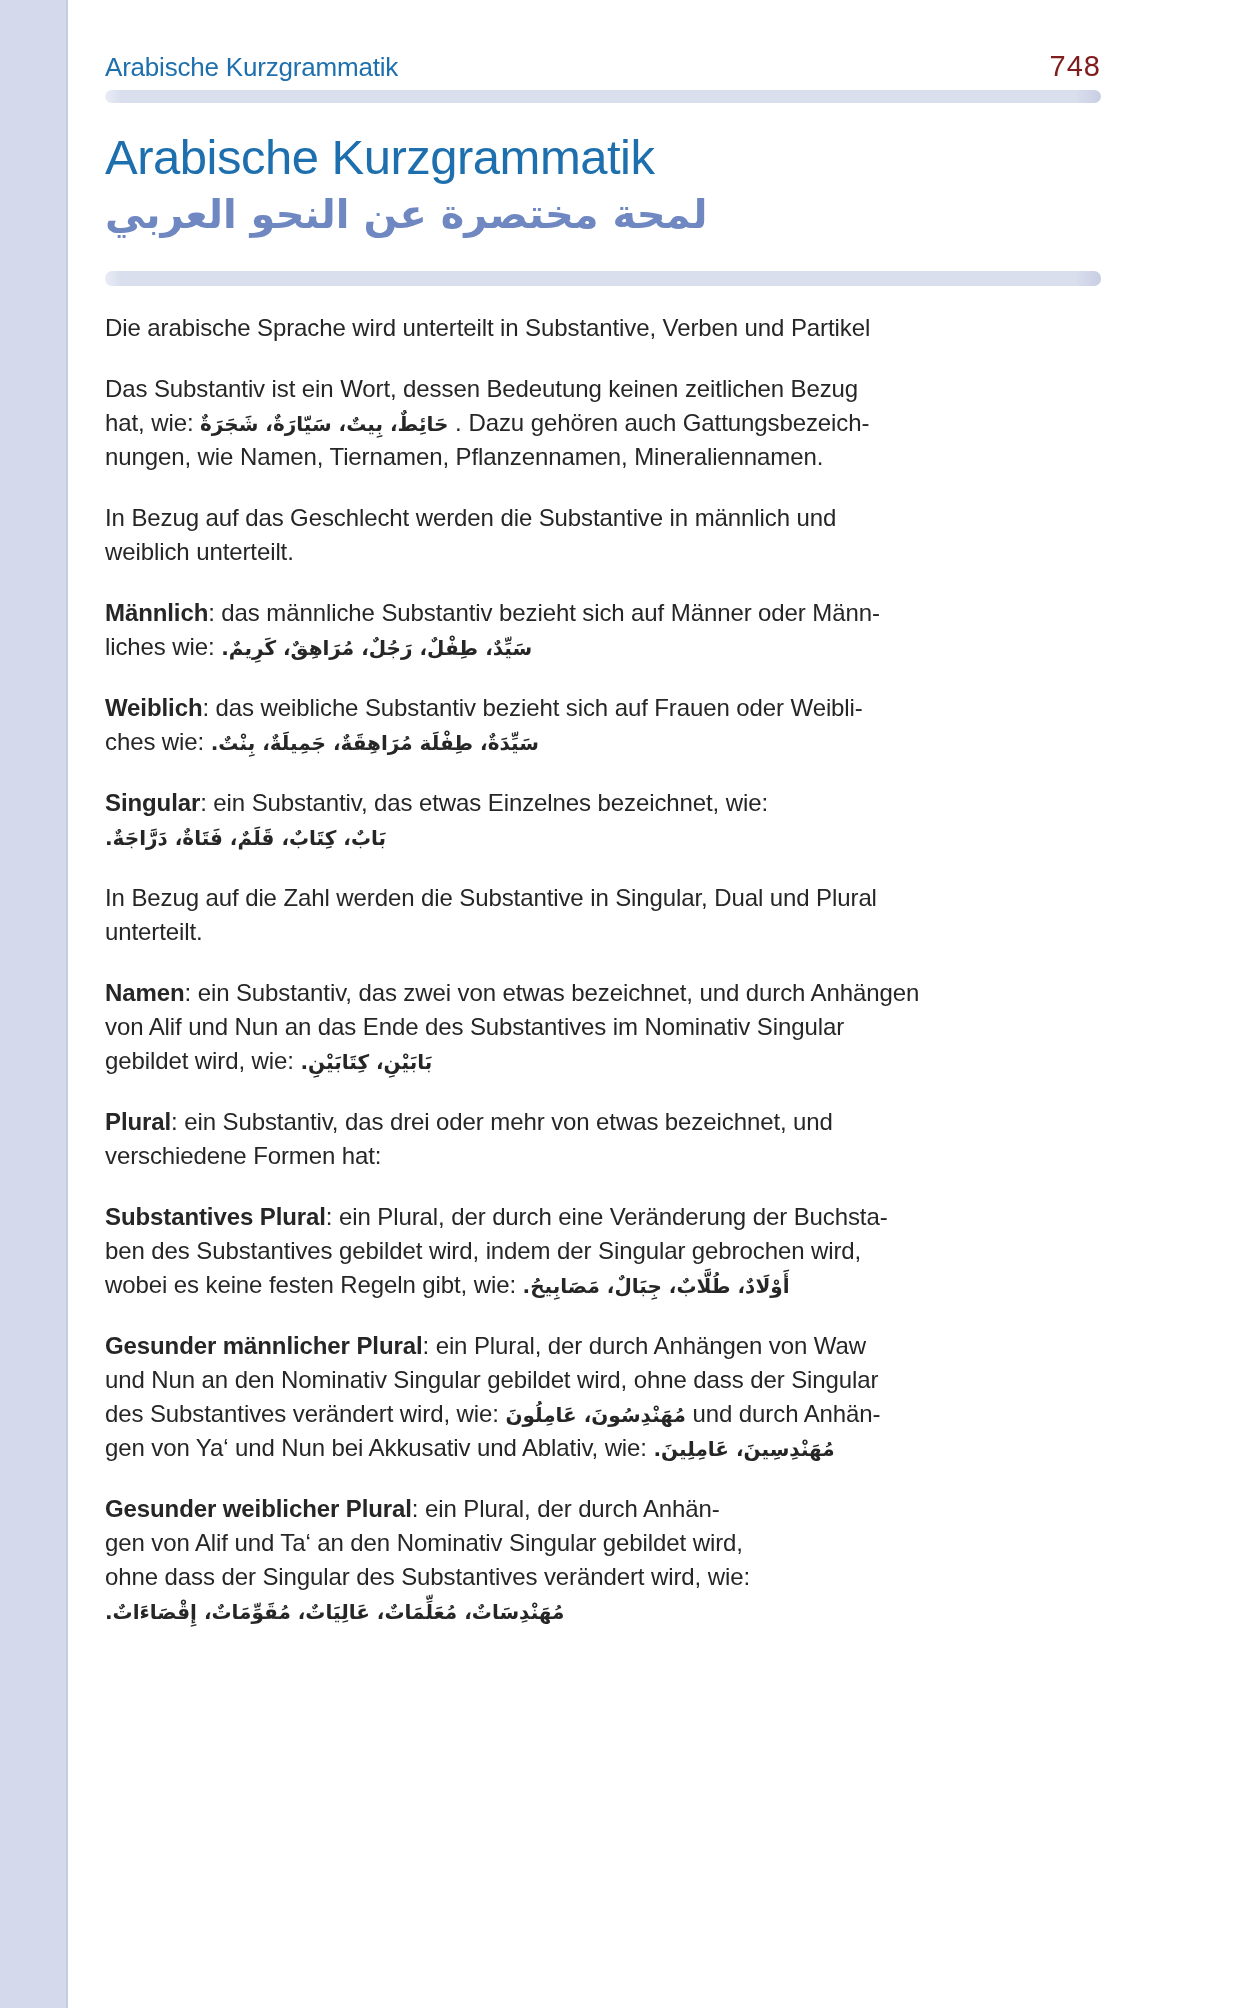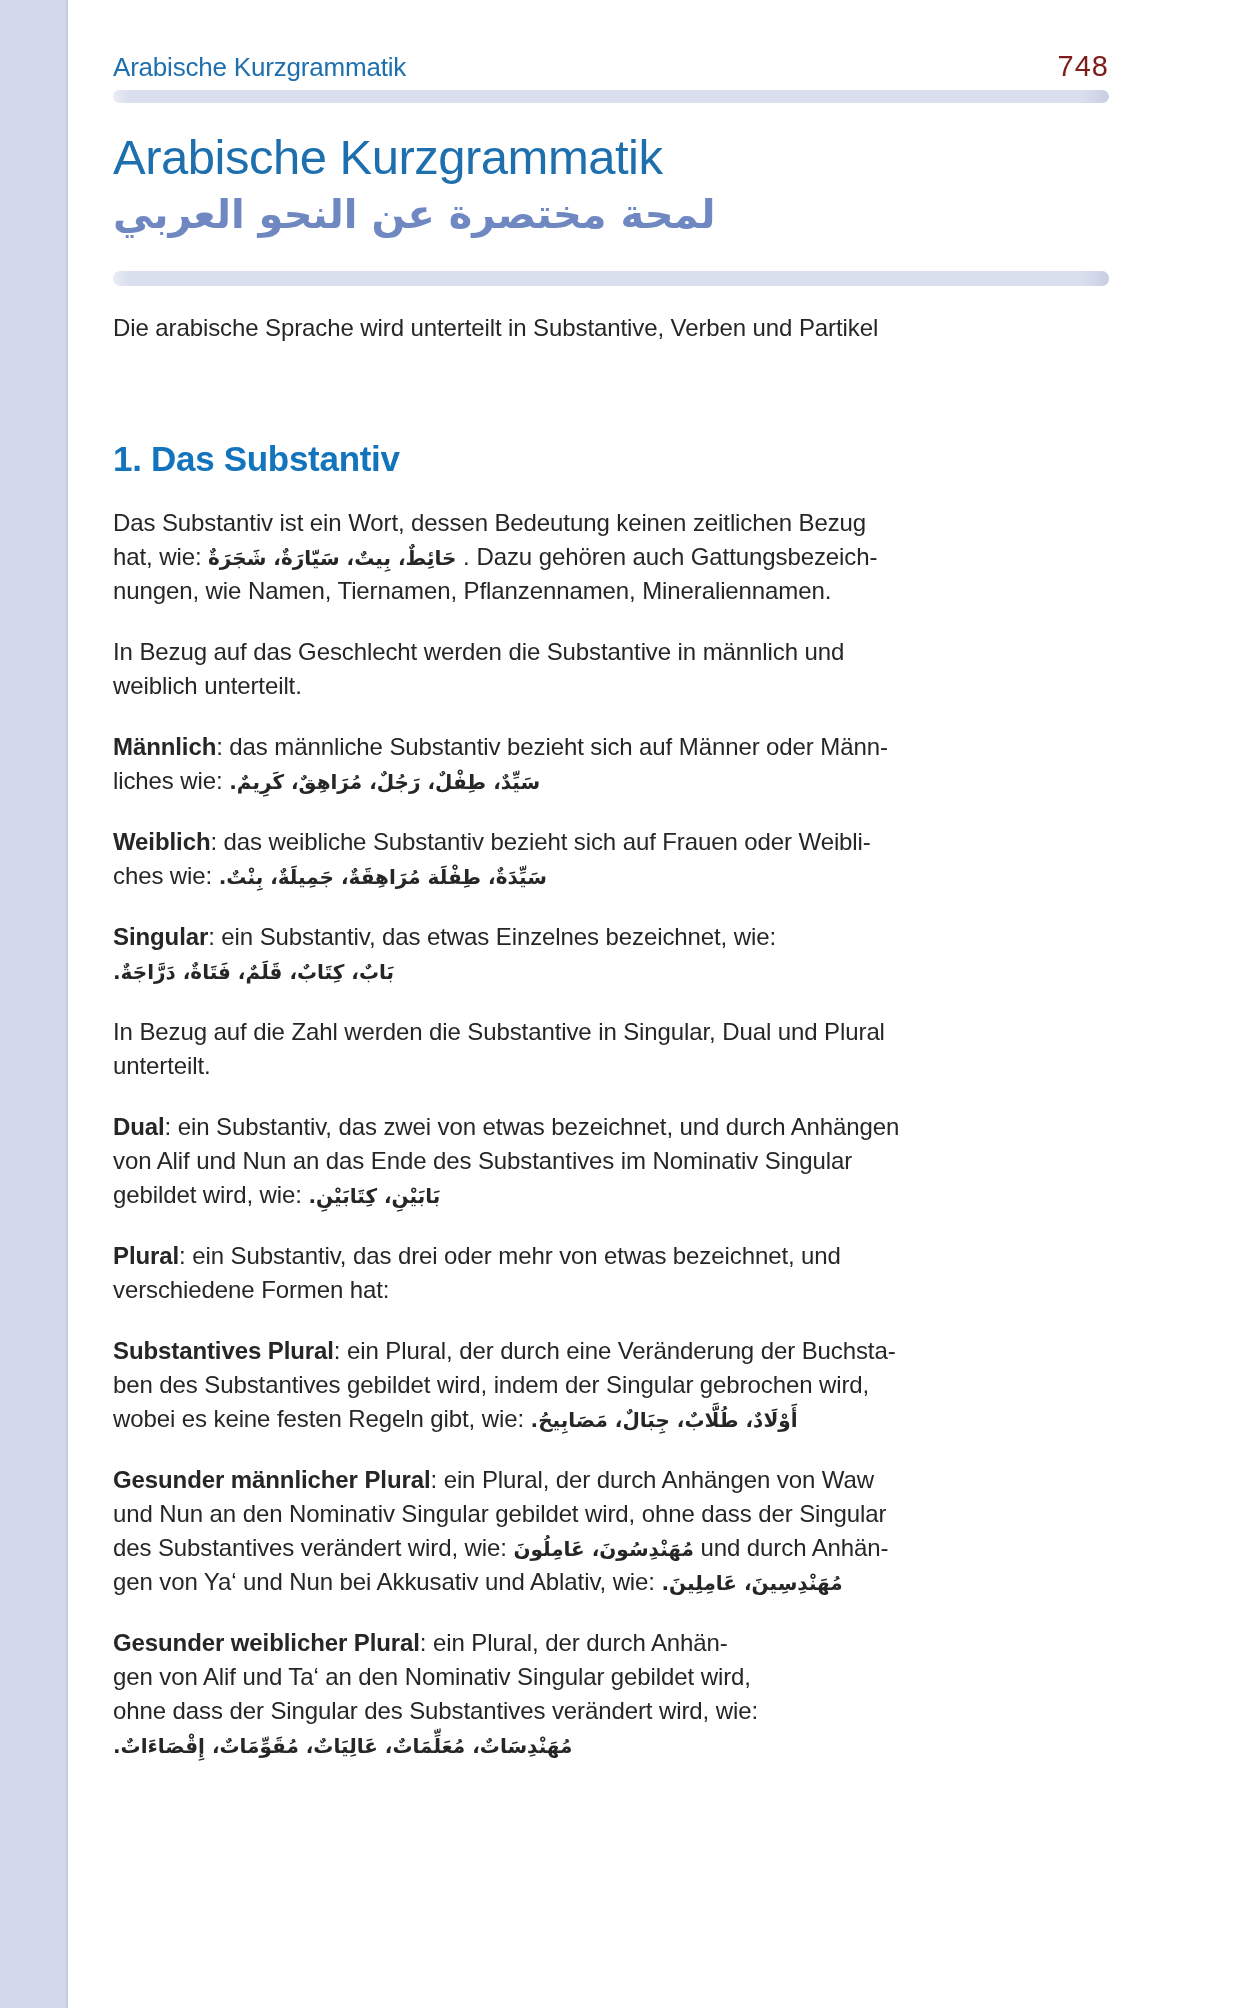--- a/index.html
+++ b/index.html
@@ -20,21 +20,21 @@
     overflow: hidden;
     -webkit-font-smoothing: antialiased;
   }
   .left-strip {
     position: absolute; left: 0; top: 0;
     width: 68px; height: 2008px;
     background: var(--strip);
     border-right: 2px solid #c6cde2;
   }
   .content {
-    position: absolute; left: 113px; top: 50px;
+    position: absolute; left: 105px; top: 50px;
     width: 996px;
   }
   .running-header {
     display: flex; justify-content: space-between; align-items: flex-end;
   }
   .rh-title {
     color: var(--heading_blue);
     font-size: 26px;
     letter-spacing: -0.2px;
   }
@@ -112,29 +112,28 @@
   <div class="rule"></div>
 
   <h1>Arabische Kurzgrammatik</h1>
 
   <div class="arabic-title" dir="rtl">لمحة مختصرة عن النحو العربي</div>
 
   <div class="rule rule2"></div>
 
   <p class="intro">Die arabische Sprache wird unterteilt in Substantive, Verben und Partikel</p>
 
-  <h2>1. Das Substantiv</h2>
 
   <div id="paragraphs">
       <p class="body-par">Das Substantiv ist ein Wort, dessen Bedeutung keinen zeitlichen Bezug<br>hat, wie: <span class="ar" dir="rtl">حَائِطٌ، بِيتٌ، سَيّارَةٌ، شَجَرَةٌ</span> .  Dazu gehören auch Gattungsbezeich-<br>nungen, wie Namen, Tiernamen, Pflanzennamen, Mineraliennamen.</p>
       <p class="body-par">In Bezug auf das Geschlecht werden die Substantive in männlich und<br>weiblich unterteilt.</p>
       <p class="body-par"><strong>Männlich</strong>: das männliche Substantiv bezieht sich auf Männer oder Männ-<br>liches wie: <span class="ar" dir="rtl">سَيِّدٌ، طِفْلٌ، رَجُلٌ، مُرَاهِقٌ، كَرِيمٌ.</span></p>
       <p class="body-par"><strong>Weiblich</strong>: das weibliche Substantiv bezieht sich auf Frauen oder Weibli-<br>ches wie: <span class="ar" dir="rtl">سَيِّدَةٌ، طِفْلَة مُرَاهِقَةٌ، جَمِيلَةٌ، بِنْتٌ.</span></p>
       <p class="body-par"><strong>Singular</strong>: ein Substantiv, das etwas Einzelnes bezeichnet, wie:<br><span class="ar" dir="rtl">بَابٌ، كِتَابٌ، قَلَمٌ، فَتَاةٌ، دَرَّاجَةٌ.</span></p>
       <p class="body-par">In Bezug auf die Zahl werden die Substantive in Singular, Dual und Plural<br>unterteilt.</p>
-      <p class="body-par"><strong>Dual</strong>: ein Substantiv, das zwei von etwas bezeichnet, und durch Anhängen<br>von Alif und Nun an das Ende des Substantives im Nominativ Singular<br>gebildet wird, wie: <span class="ar" dir="rtl">بَابَيْنِ، كِتَابَيْنِ.</span></p>
+      <p class="body-par"><strong>Namen</strong>: ein Substantiv, das zwei von etwas bezeichnet, und durch Anhängen<br>von Alif und Nun an das Ende des Substantives im Nominativ Singular<br>gebildet wird, wie: <span class="ar" dir="rtl">بَابَيْنِ، كِتَابَيْنِ.</span></p>
       <p class="body-par"><strong>Plural</strong>: ein Substantiv, das drei oder mehr von etwas bezeichnet, und<br>verschiedene Formen hat:</p>
       <p class="body-par"><strong>Substantives Plural</strong>: ein Plural, der durch eine Veränderung der Buchsta-<br>ben des Substantives gebildet wird, indem der Singular gebrochen wird,<br>wobei es keine festen Regeln gibt, wie: <span class="ar" dir="rtl">أَوْلَادٌ، طُلَّابٌ، جِبَالٌ، مَصَابِيحُ.</span></p>
       <p class="body-par"><strong>Gesunder männlicher Plural</strong>: ein Plural, der durch Anhängen von Waw<br>und Nun an den Nominativ Singular gebildet wird, ohne dass der Singular<br>des Substantives verändert wird, wie: <span class="ar" dir="rtl">مُهَنْدِسُونَ،  عَامِلُونَ</span> und durch Anhän-<br>gen von Ya‘ und Nun bei Akkusativ und Ablativ, wie: <span class="ar" dir="rtl">مُهَنْدِسِينَ،  عَامِلِينَ.</span></p>
       <p class="body-par"><strong>Gesunder weiblicher Plural</strong>: ein Plural, der durch Anhän-<br>gen von Alif und Ta‘ an den Nominativ Singular gebildet wird,<br>ohne dass der Singular des Substantives verändert wird, wie:<br><span class="ar" dir="rtl">مُهَنْدِسَاتٌ، مُعَلِّمَاتٌ، عَالِيَاتٌ، مُقَوِّمَاتٌ، إِقْصَاءَاتٌ.</span></p>
     </div>
 
 </div>
 
 </body></html>

